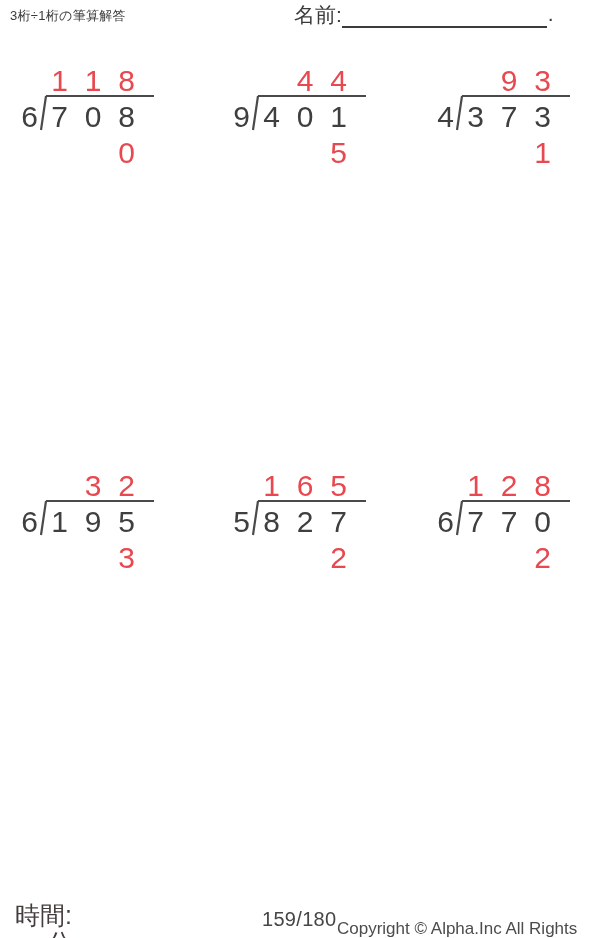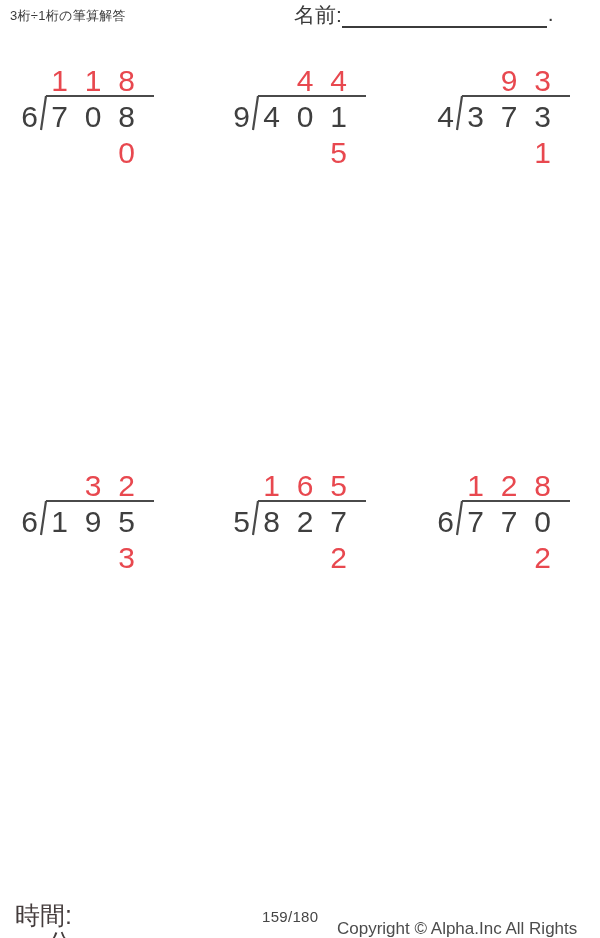--- a/index.html
+++ b/index.html
@@ -55,21 +55,21 @@
     position:absolute;left:3px;top:901px;
     display:flex;align-items:flex-end;
     border-bottom:2px solid #443c3c;
     padding:0 14px 3px 2px;color:#443c3c;flex-direction:column;
   }
   .time-label,.time-min,.time-sec{font-size:25px;line-height:28px;}
   .time-min{margin-left:40px;}
   .time-sec{margin-left:42px;}
   .pageno{
     position:absolute;left:262px;top:908px;
-    font-size:15px;color:#464646;letter-spacing:.3px;
+    font-size:20px;color:#464646;letter-spacing:.3px;
   }
   .copyright{
     position:absolute;left:337px;top:919px;
     font-size:17px;color:#4c4c4c;
   }
 </style>
 </head>
 <body>
 
 <div class="page">

